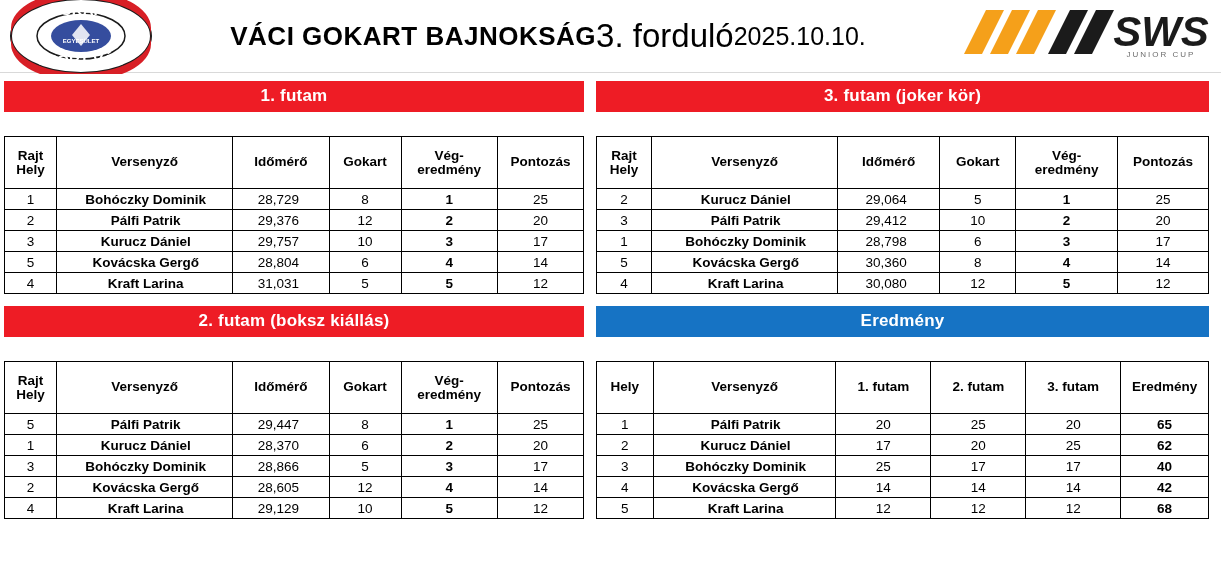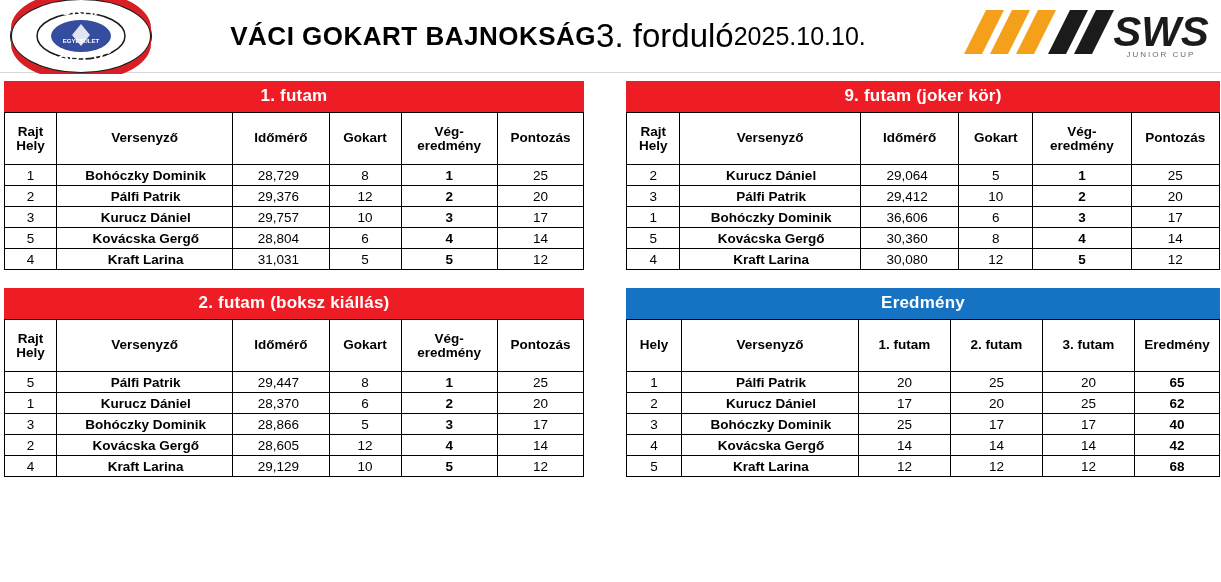--- a/index.html
+++ b/index.html
@@ -62,39 +62,41 @@
 
   
   .grid {
     display: grid;
     grid-template-columns: 580px 1fr;
     grid-template-rows: auto auto;
     column-gap: 42px;
     row-gap: 18px;
     padding: 8px 12px 0 4px;
     box-sizing: border-box;
+    gap: 12px;
   }
 
   .panel { width: 100%; }
 
   .panel-title {
     color: #ffffff;
     font-weight: bold;
     font-size: 17px;
     text-align: center;
     padding: 5px 0 6px 0;
     letter-spacing: .2px;
   }
   .panel-title.red { background: #ee1c25; }
   .panel-title.blue { background: #1673c4; }
 
   table {
     border-collapse: collapse;
     width: 100%;
     table-layout: fixed;
+    margin-top: 24px;
   }
   th, td {
     border: 1px solid #000;
     font-size: 13.5px;
     padding: 2px 5px;
     height: 21px;
     box-sizing: border-box;
   }
   thead th {
     font-weight: bold;
@@ -235,21 +237,21 @@
           <td class="time">31,031</td>
           <td class="num">5</td>
           <td class="bold-c">5</td>
           <td class="num">12</td>
         </tr>
       </tbody>
     </table>
   </div>
 
   <div class="panel">
-    <div class="panel-title red">9. futam (joker kör)</div>
+    <div class="panel-title red">3. futam (joker kör)</div>
     <table class="race">
       <colgroup>
         <col class="c-rajt">
           <col class="c-name">
           <col class="c-time">
           <col class="c-kart">
           <col class="c-res">
           <col class="c-pts">
       </colgroup>
       <thead>
@@ -281,21 +283,21 @@
           <td class="num">3</td>
           <td class="name">Pálfi Patrik</td>
           <td class="time">29,412</td>
           <td class="num">10</td>
           <td class="bold-c">2</td>
           <td class="num">20</td>
         </tr>
         <tr>
           <td class="num">1</td>
           <td class="name">Bohóczky Dominik</td>
-          <td class="time">36,606</td>
+          <td class="time">28,798</td>
           <td class="num">6</td>
           <td class="bold-c">3</td>
           <td class="num">17</td>
         </tr>
         <tr>
           <td class="num">5</td>
           <td class="name">Kovácska Gergő</td>
           <td class="time">30,360</td>
           <td class="num">8</td>
           <td class="bold-c">4</td>

